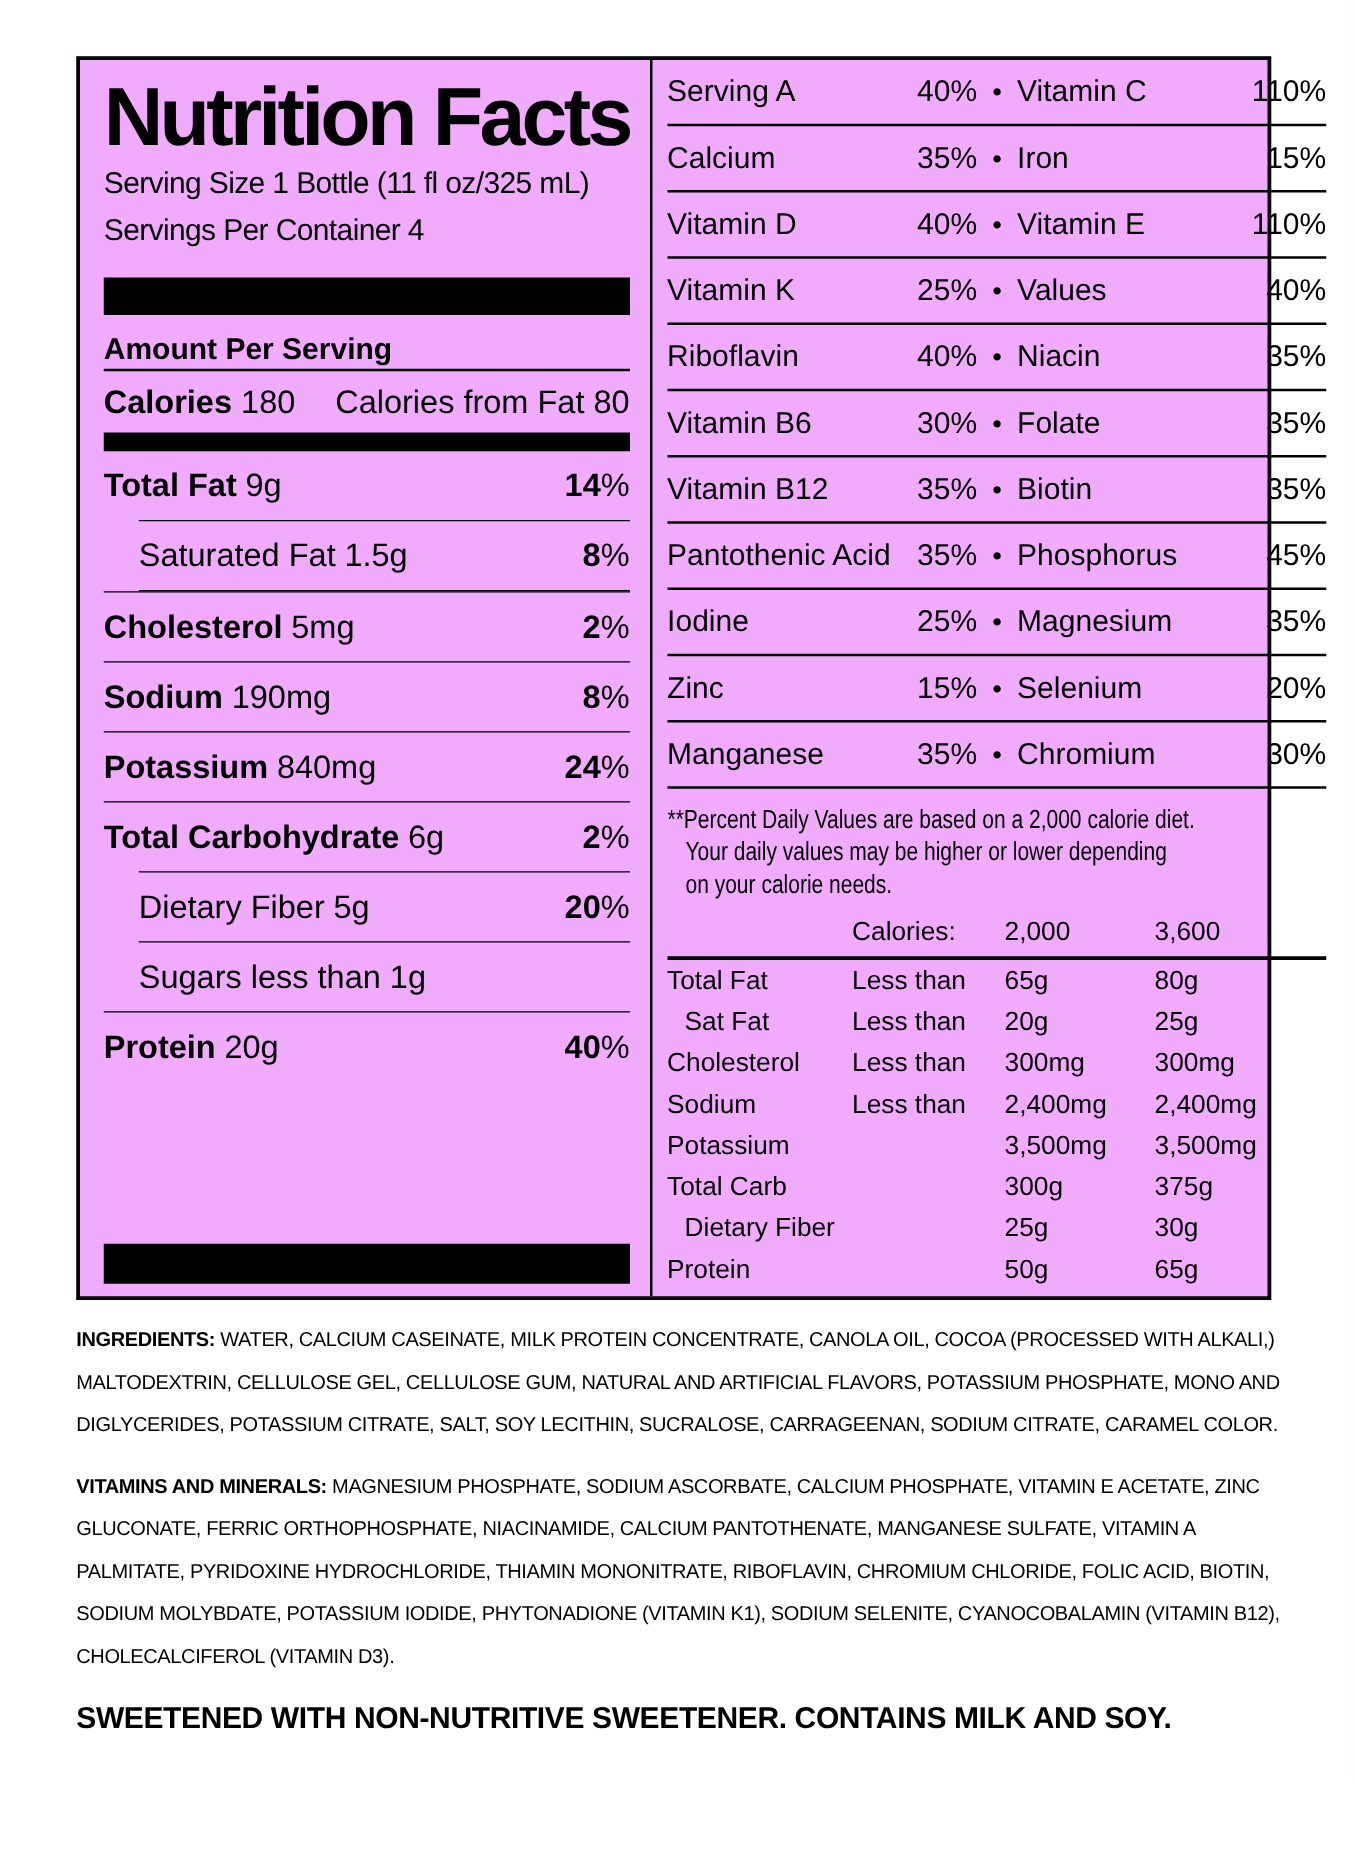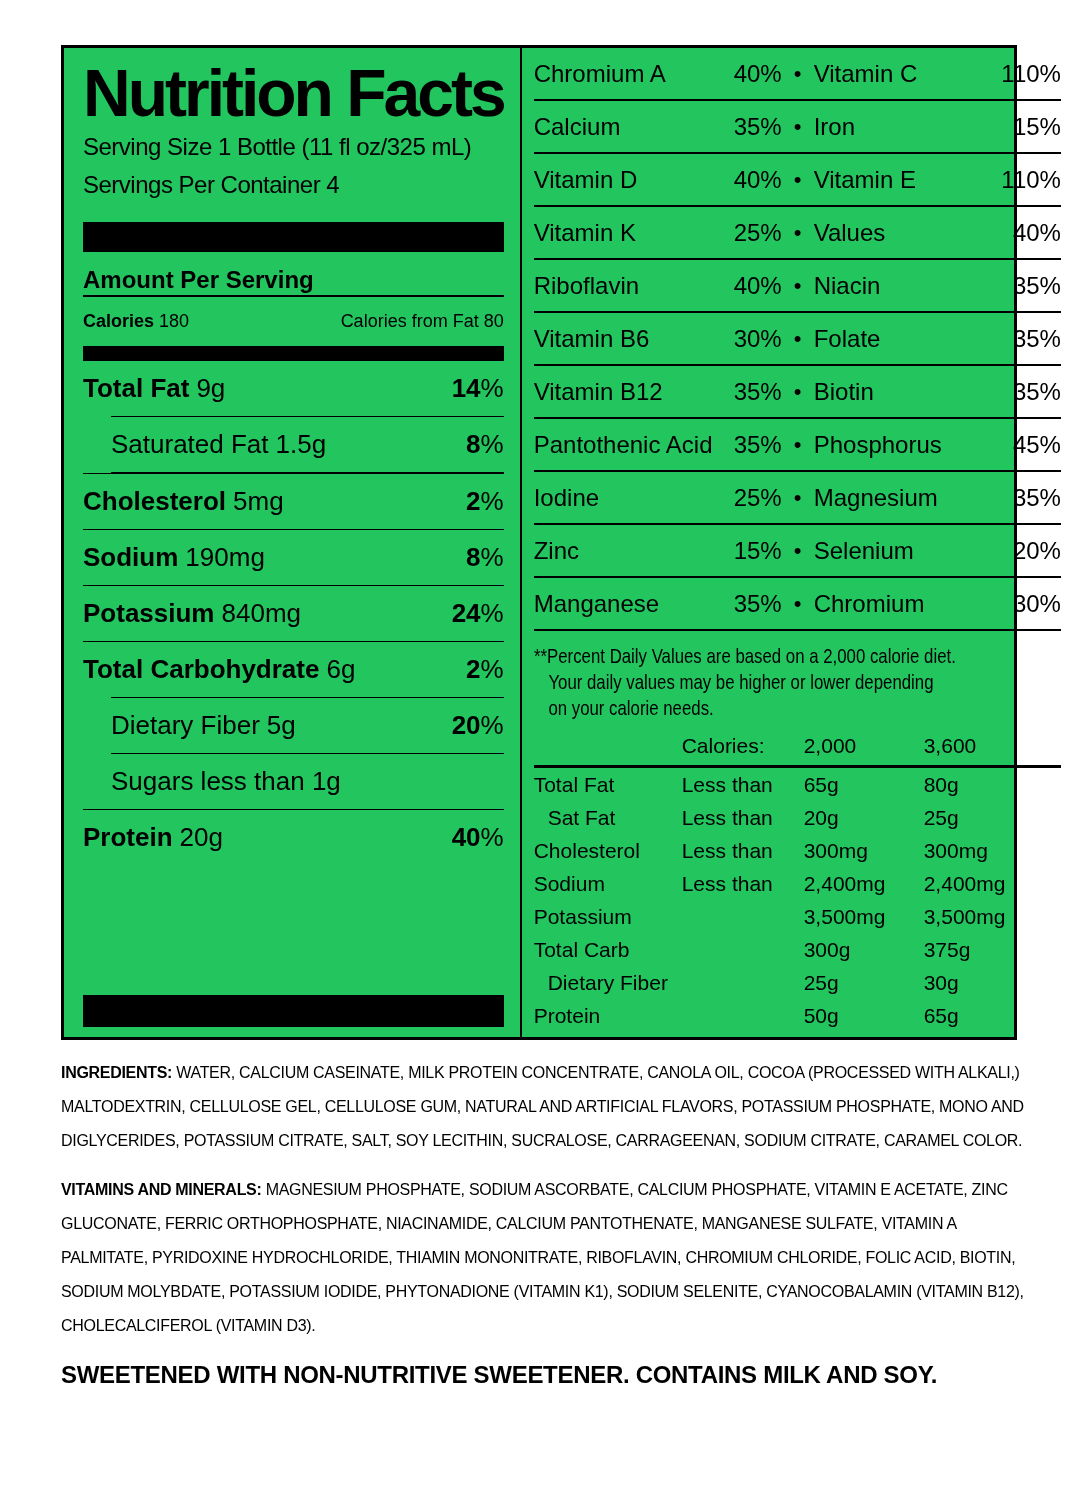--- a/index.html
+++ b/index.html
@@ -10,21 +10,21 @@
     color: #000;
   }
   .page { position: relative; width: 1083px; height: 1500px; background: #fff; overflow: hidden; }
 
   
   .nf-box {
     position: absolute; left: 61px; top: 45px;
     width: 956px; height: 995px;
     border: 3px solid #000;
     display: flex;
-    background: #22c55e;
+    background: #f0abfc;
   }
   .col-left {
     width: 470px; height: 100%;
     padding: 10px 16px 6px 19px;
     display: flex; flex-direction: column;
   }
   .col-right {
     flex: 1; height: 100%;
     border-left: 2px solid #000;
     padding: 0 12px 2px 12px;
@@ -41,21 +41,21 @@
   .bar-top { height: 30px; margin-top: 18px; }
   .bar-mid { height: 15px; }
   .bar-bottom { height: 32px; margin-top: auto; margin-bottom: 4px; }
 
   .aps {
     margin-top: 14px; font-size: 24px; font-weight: bold;
     padding-bottom: 1px; border-bottom: 2px solid #000; line-height: 28px;
   }
   .cal-row {
     display: flex; justify-content: space-between; align-items: flex-end;
-    font-size: 18px; padding: 9px 0 10px; line-height: 30px;
+    font-size: 26px; padding: 9px 0 10px; line-height: 30px;
   }
   .cal-left { white-space: nowrap; }
   .cal-label { font-weight: bold; }
   .dv-head {
     font-size: 24px; font-weight: bold; text-align: right;
     padding: 10px 0; line-height: 28px;
     border-bottom: 1px solid #000;
   }
 
   .n-row { display: flex; align-items: center; height: 55px; font-size: 26px; white-space: nowrap; }
@@ -184,21 +184,21 @@
           <span class="n-amt">20g</span>
         <span class="n-dv"><span>40</span><span class="u">%</span></span>
       </div>
 
       <div class="bar bar-bottom"></div>
     </div>
 
     <div class="col-right">
 
       <div class="v-row">
-        <span class="vn1">Chromium A</span>
+        <span class="vn1">Serving A</span>
           <span class="vp1">40%</span>
           <span class="vbul">•</span>
           <span class="vn2">Vitamin C</span>
           <span class="vp2">110%</span>
       </div>
       <div class="v-row">
         <span class="vn1">Calcium</span>
           <span class="vp1">35%</span>
           <span class="vbul">•</span>
           <span class="vn2">Iron</span>

